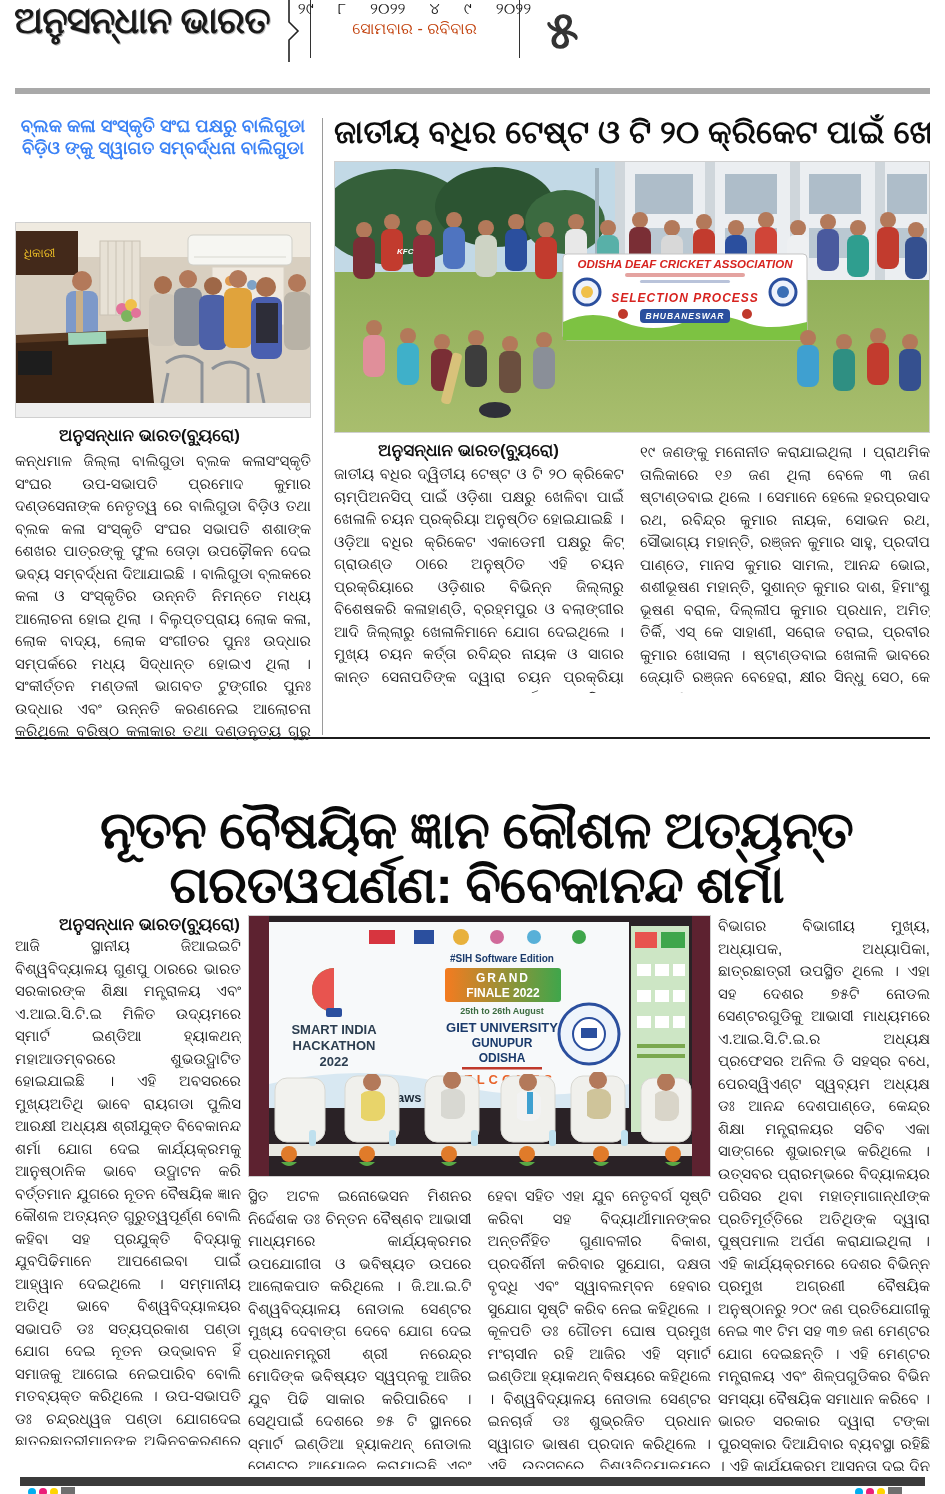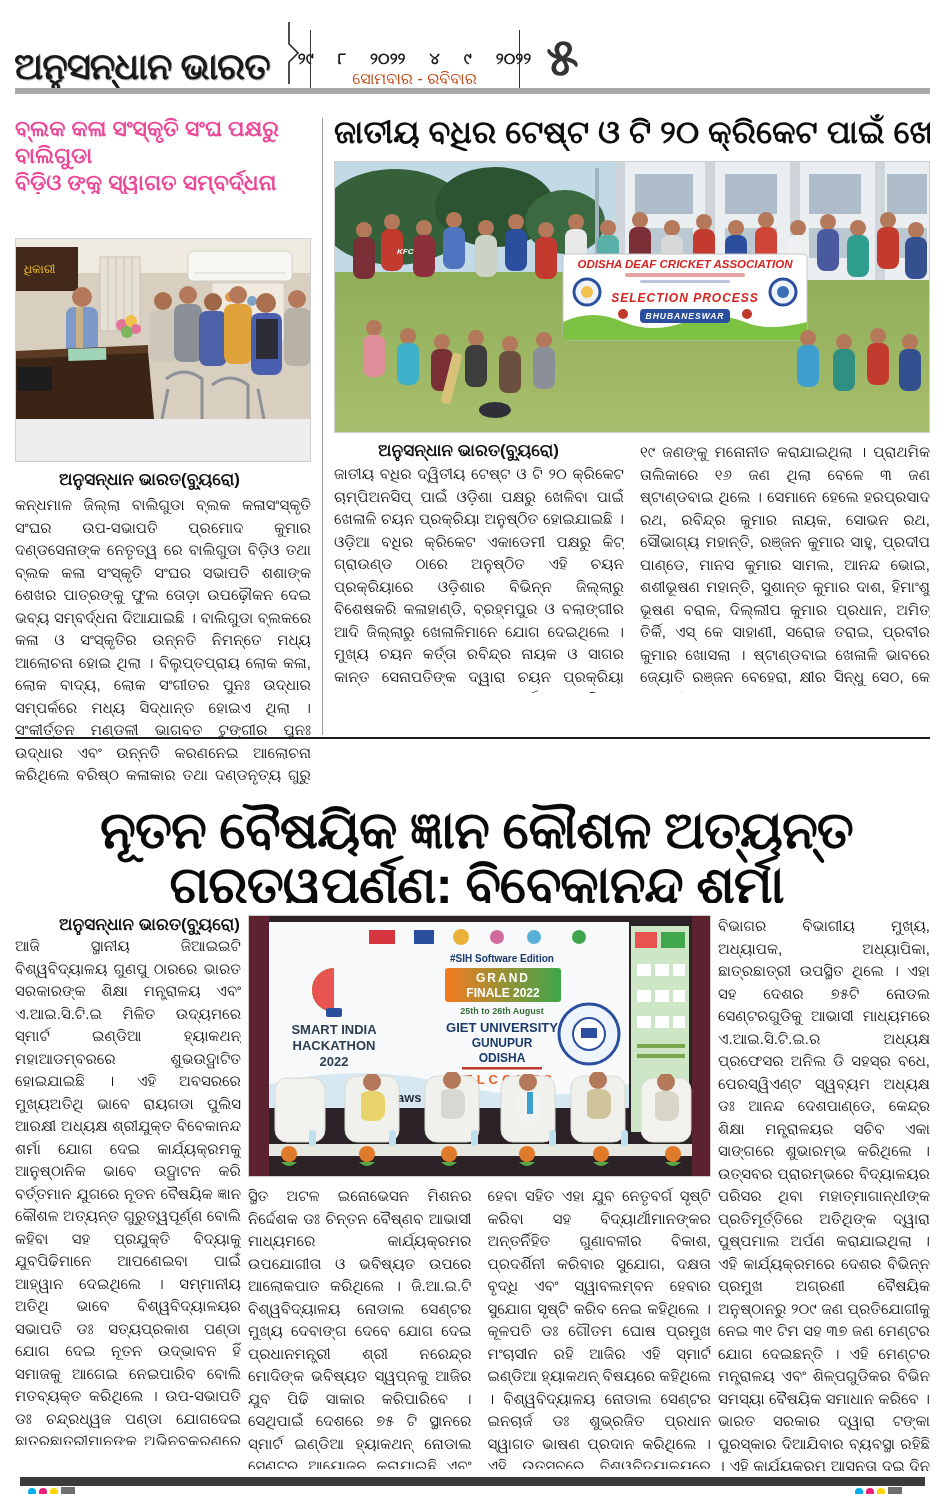--- a/index.html
+++ b/index.html
@@ -1,39 +1,39 @@
 <!DOCTYPE html>
 <html><head>
 <meta charset="utf-8">
 <style>
   * { box-sizing: border-box; margin: 0; padding: 0; }
   html,body { background:#e9e9e9; }
   body { font-family: "Liberation Sans", "DejaVu Sans", sans-serif; }
   .page { position:relative; width:945px; height:1494px; background:#ffffff; margin:0 auto; overflow:hidden; }
 
   
-  .masthead { position:absolute; top:0; left:0; width:945px; height:88px; display:flex; align-items:flex-end; }
+  .masthead { position:absolute; top:0; left:0; width:945px; height:88px; display:flex; align-items:flex-start; }
   .brand { font-size:37px; font-weight:bold; color:#1a1a1a; margin-left:14px; letter-spacing:-1px;
            text-shadow:1px 1px 0 #bbb; white-space:nowrap; }
   .chev { margin:0 10px 0 16px; }
   .section-title { flex:1; text-align:center; font-size:45px; font-weight:bold; color:#3a6eb5; white-space:nowrap; overflow:hidden; }
   .mast-vr { width:1px; height:58px; background:#333; }
   .datebox { width:208px; text-align:center; padding:0 6px; }
-  .dateline { font-size:16px; font-weight:bold; color:#1a1a1a; display:flex; align-items:center; justify-content:center; gap:12px;margin-top:20px; }
+  .dateline { font-size:16px; font-weight:normal; color:#1a1a1a; display:flex; align-items:center; justify-content:center; gap:12px; }
   .dot { width:7px; height:7px; border-radius:50%; background:#d92b2b; display:inline-block; }
   .sq  { width:8px; height:8px; background:#3a6eb5; display:inline-block; }
   .days { font-size:16px; color:#c2410c; margin-top:2px; white-space:nowrap; }
   .pagenum { width:86px; text-align:center; font-size:52px; font-weight:bold; color:#333; }
   .rule-gray { position:absolute; top:88px; left:15px; width:915px; height:6px; background:#a9a9a9; }
 
   
   .art-left { position:absolute; top:106px; left:15px; width:296px; }
-  .h-cyan { color:#ec4899; font-size:22px; line-height:1.22; font-weight:bold; text-align:left; padding-top:10px; height:88px; overflow:hidden; }
+  .h-cyan { color:#3b82f6; font-size:18px; line-height:1.22; font-weight:bold; text-align:center; padding-top:10px; height:88px; overflow:hidden; }
   .photo-frame { border:1px solid #cfcfcf; background:#eee; overflow:hidden; display:block; }
-  .art-left .photo-frame { width:296px; height:224px; margin-top:44px; }
+  .art-left .photo-frame { width:296px; height:196px; margin-top:28px; }
   .byline { font-size:17px; font-weight:bold; color:#111; margin-top:8px; white-space:nowrap; overflow:hidden;margin-left:44px; }
   .bodytext { font-size:15px; line-height:1.5; text-align:justify; color:#141414; overflow:hidden; }
   .art-left .bodytext { height:296px; margin-top:4px; }
 
   .vdiv-top { position:absolute; top:118px; left:322px; width:1px; height:617px; background:#9a9a9a; }
 
   .art-cricket { position:absolute; top:114px; left:334px; width:596px; }
   .h-cricket { font-size:32px; font-weight:bold; color:#0d0d0d; text-align:center; white-space:nowrap; overflow:hidden; }
   .art-cricket .photo-frame { width:596px; height:272px; margin-top:10px;font-style:italic; }
   .cric-cols { display:flex; gap:16px; margin-top:8px; height:252px; overflow:hidden; }

